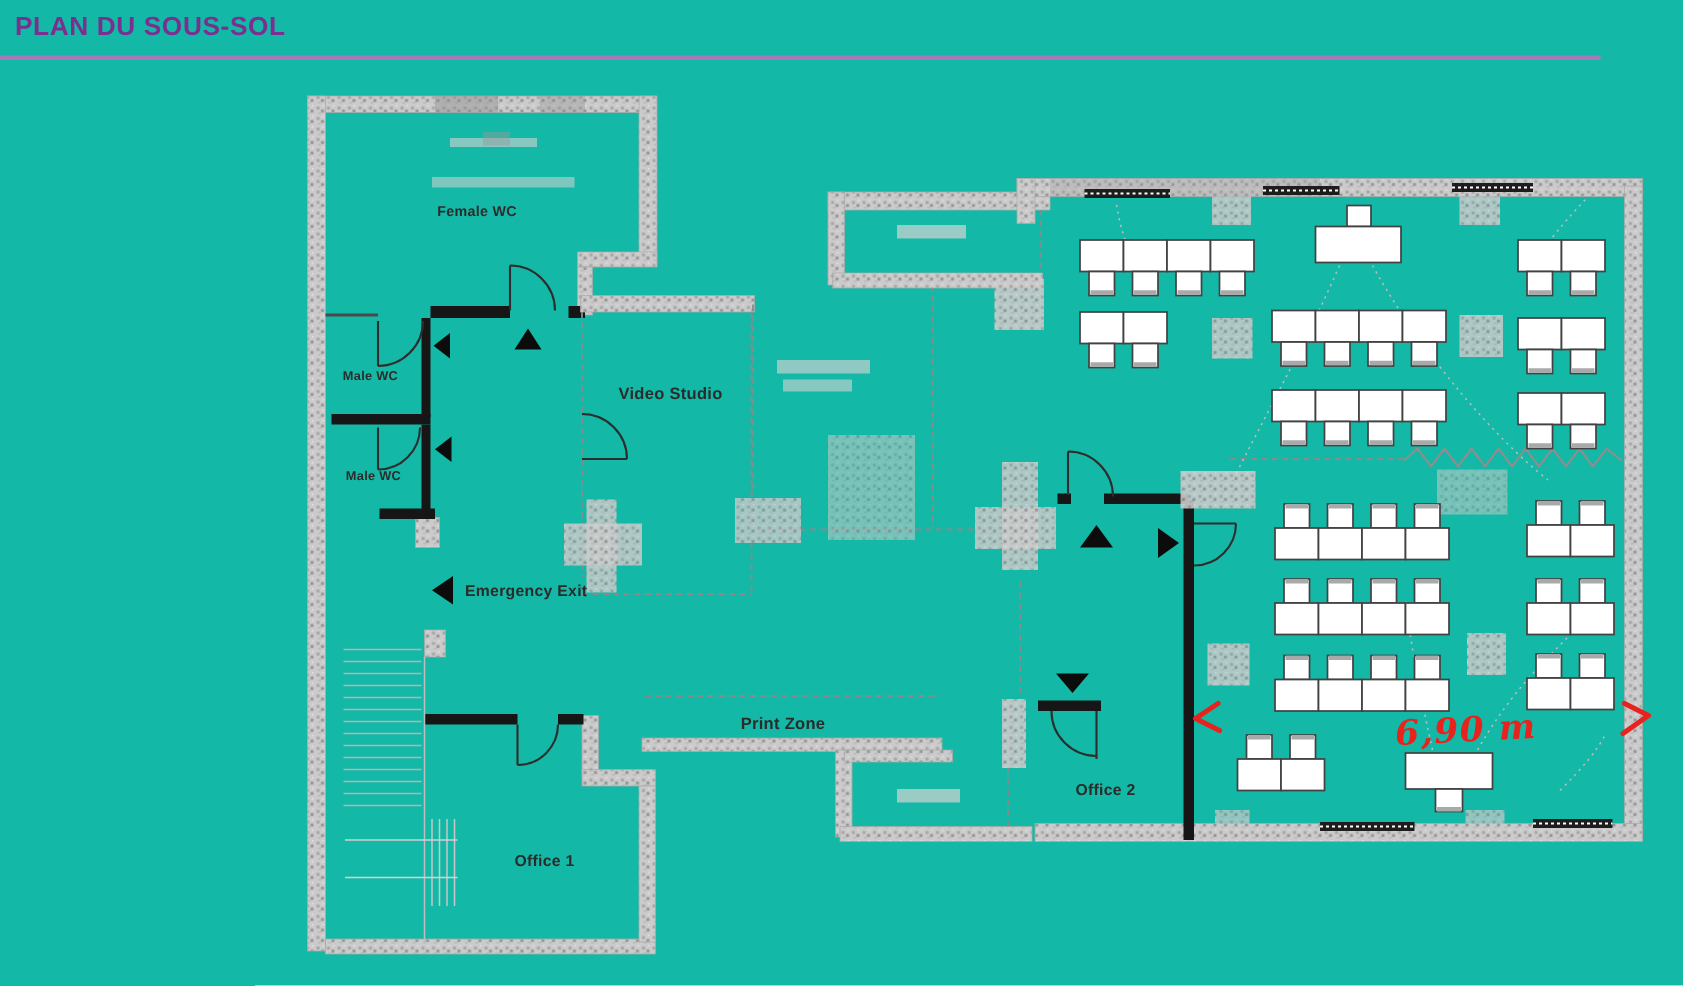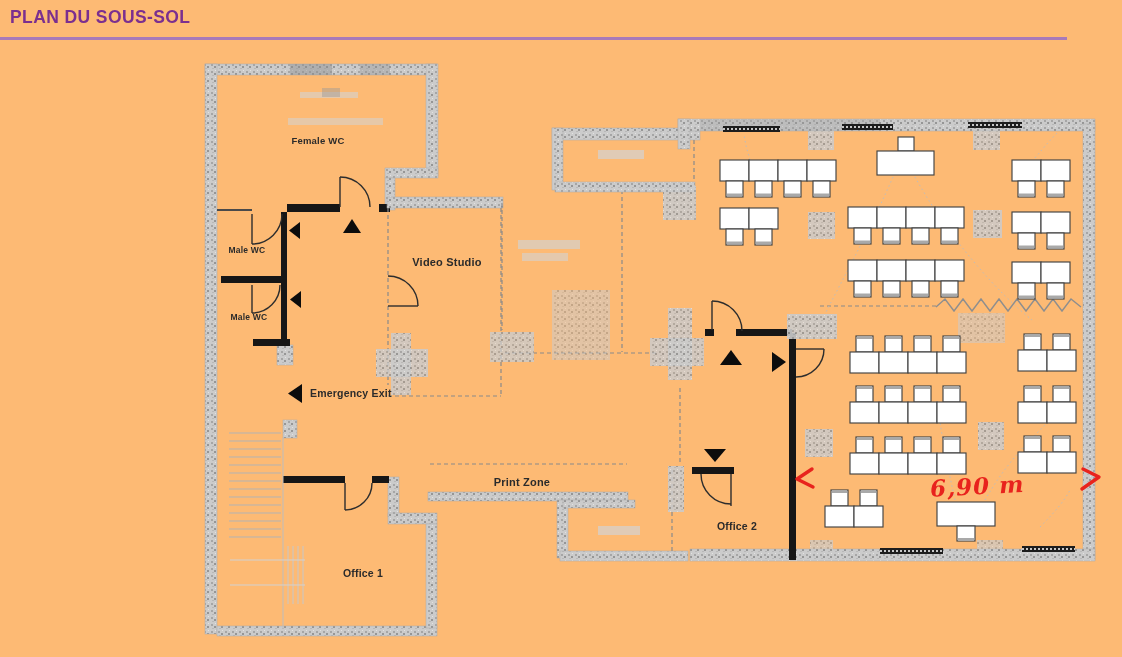--- a/index.html
+++ b/index.html
@@ -1,17 +1,17 @@
 <!DOCTYPE html>
 <html><head>
 <meta charset="utf-8">
 <style>
   html,body{margin:0;padding:0;background:#ffffff;width:1122px;height:657px;overflow:hidden;
             font-family:"Liberation Sans",sans-serif;}
-  #stage{position:relative;width:1122px;height:657px;background:#fdba74;}
+  #stage{position:relative;width:1122px;height:657px;background:#14b8a6;}
   #page-title{position:absolute;left:10px;top:7px;font-size:17.5px;font-weight:bold;
               letter-spacing:.4px;color:#7b2f8f;}
   #title-rule{position:absolute;left:0;top:37px;width:1067px;height:2.6px;background:#a87ab8;}
   svg{position:absolute;left:0;top:0;}
   .lbl{font-family:"Liberation Sans",sans-serif;font-weight:700;fill:#2b2b2b;letter-spacing:.2px;}
   .gw{stroke:#ababab;stroke-width:.5;}
   .bw{fill:#161616;}
   .door{fill:none;stroke:#2d2d2d;stroke-width:1.4;}
   .dash{fill:none;stroke:#8a8a8a;stroke-width:1.2;stroke-dasharray:4 3;}
   .dot{fill:none;stroke:#bdbdbd;stroke-width:1;stroke-dasharray:1.5 3;}

